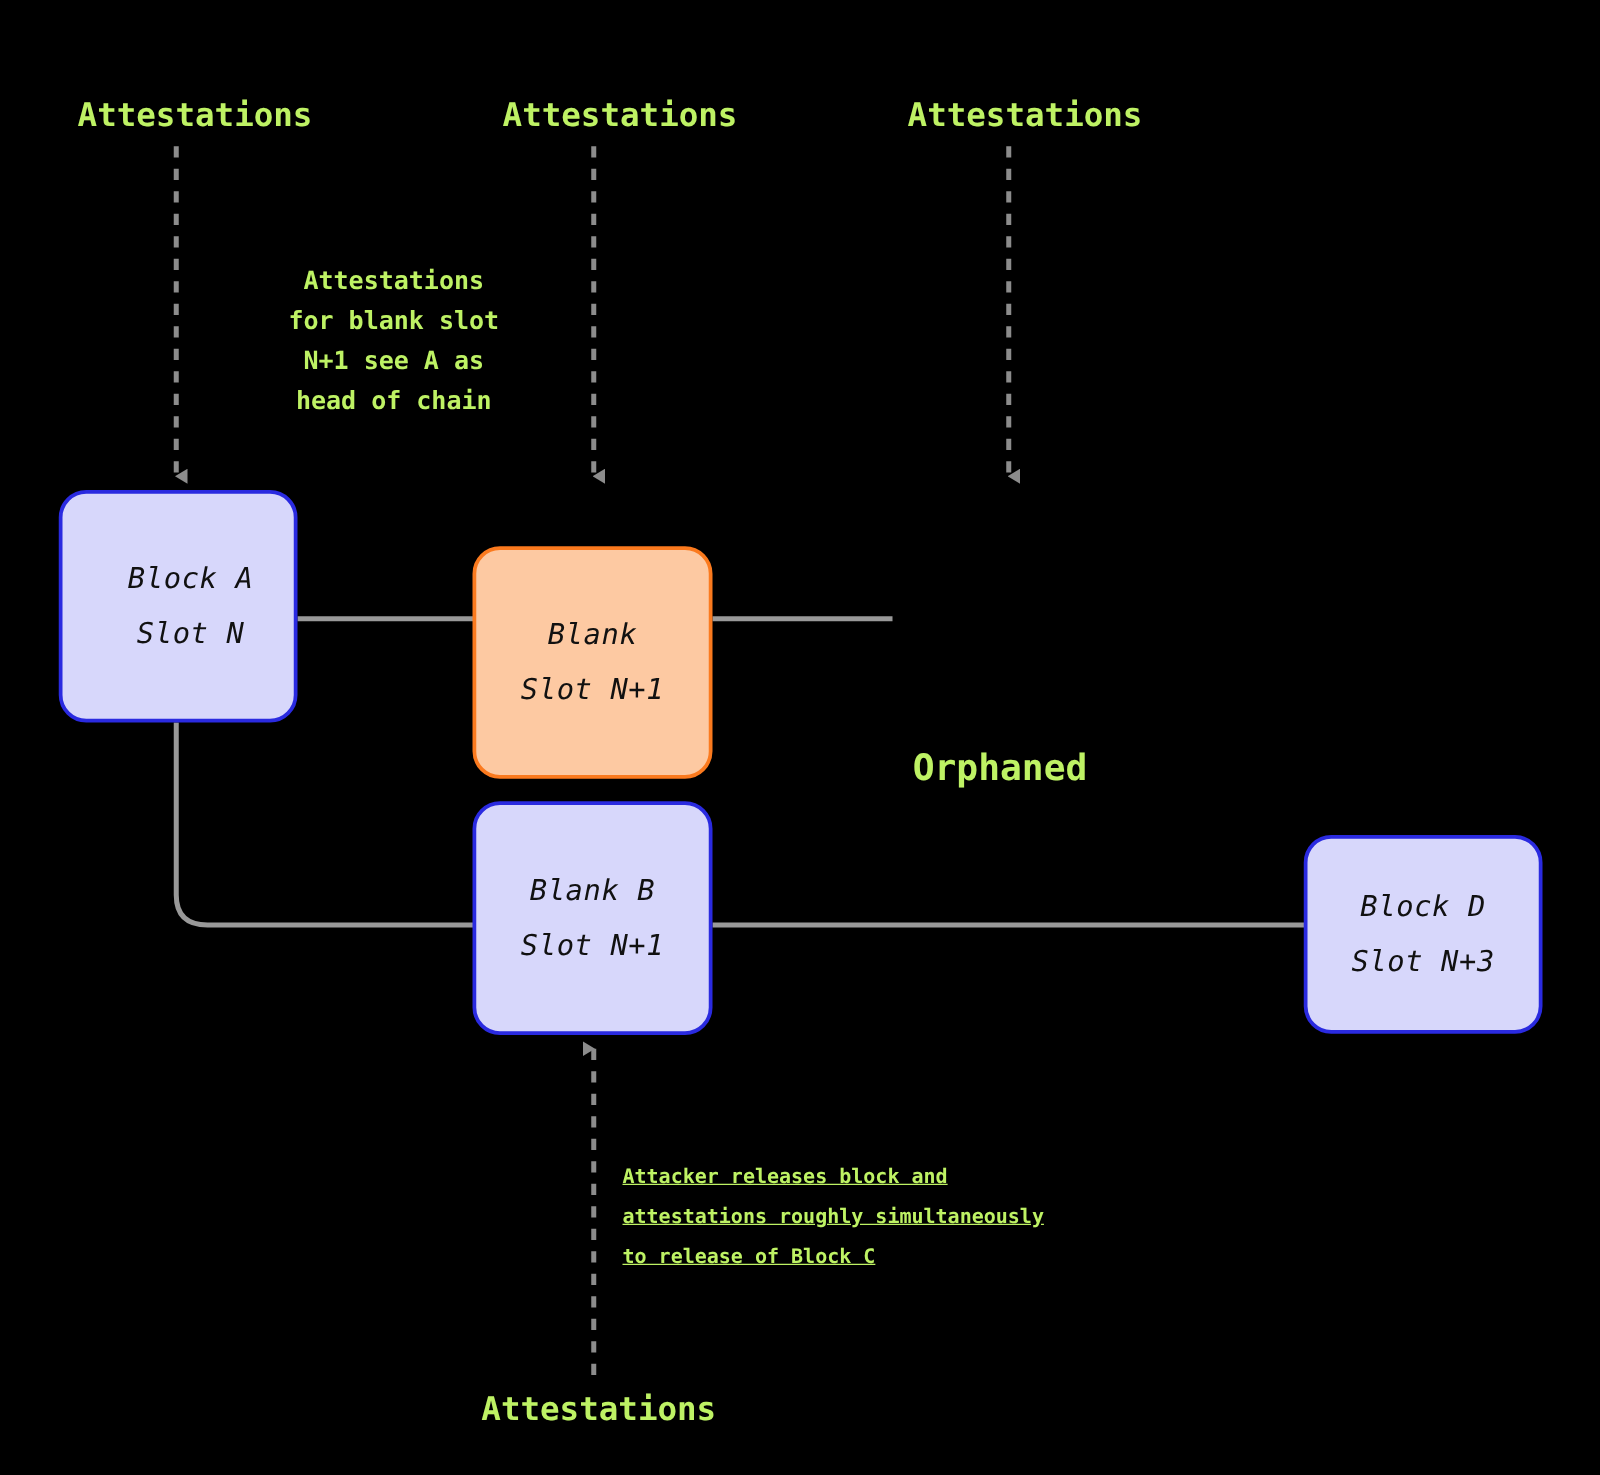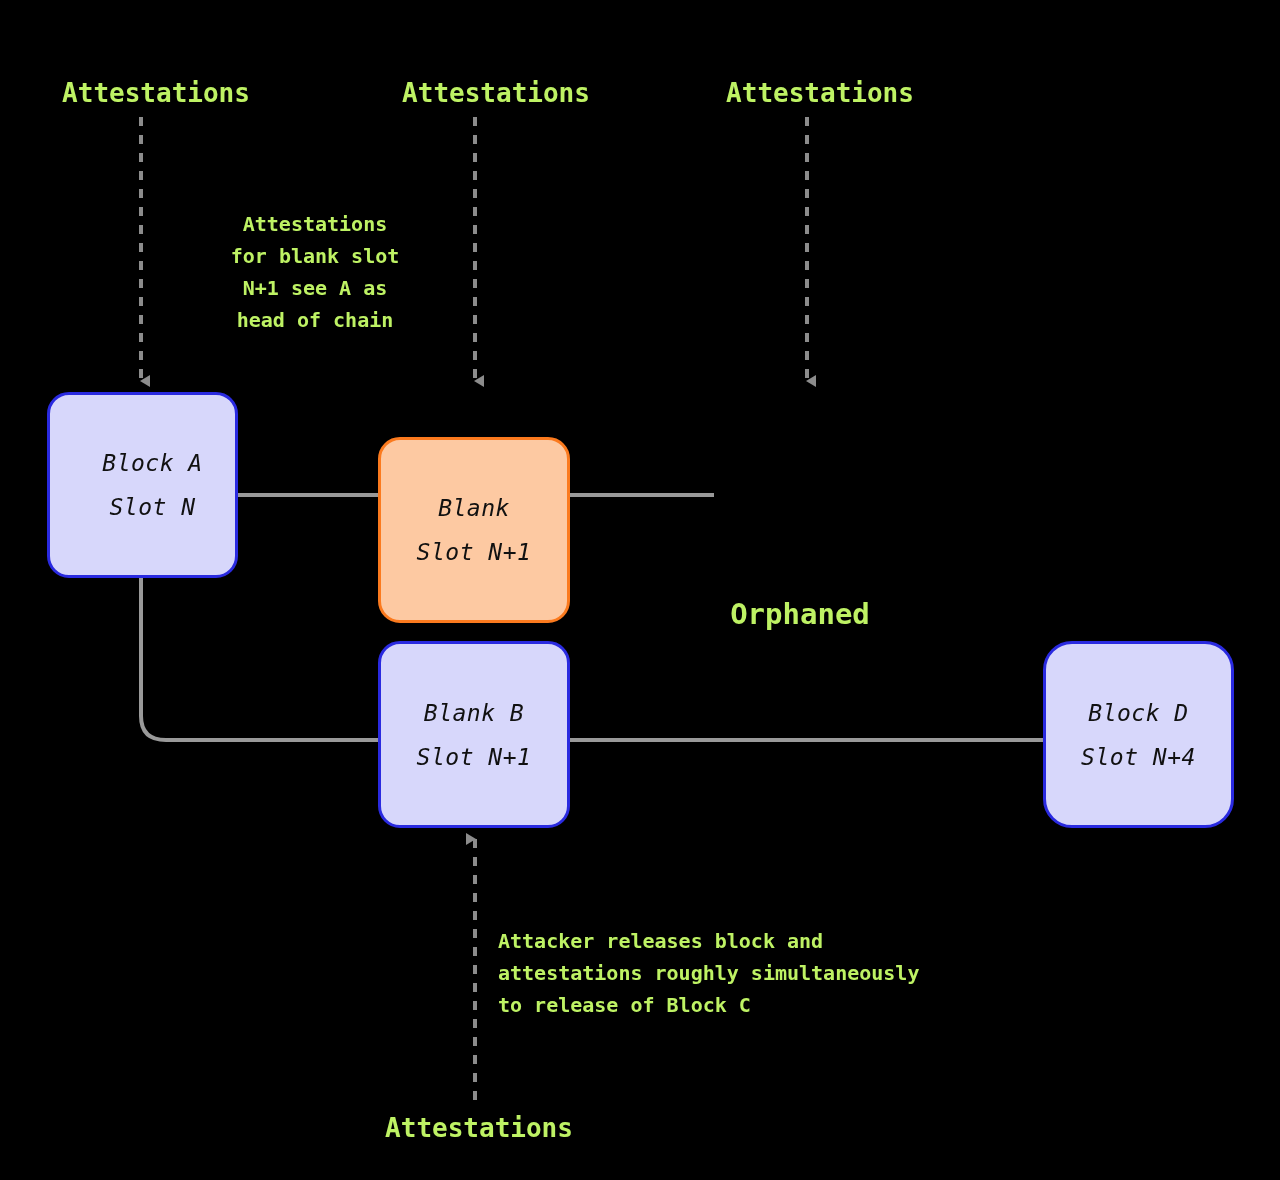--- a/index.html
+++ b/index.html
@@ -60,24 +60,25 @@
     transform: translateX(-50%);
   }
   .label.small-note {
     font-size: 20px;
     line-height: 32px;
     text-align: center;
     transform: translateX(-50%);
     white-space: pre-line;
   }
   .label.note-left {
-    font-size: 20px;
+    font-size: 16px;
     line-height: 32px;
     text-align: left;
     white-space: pre-line;
+    text-decoration: underline;
   }
   .label.status {
     font-size: 29px;
     transform: translateX(-50%);
   }
 </style>
 </head>
 <body>
 
 <div id="canvas">
@@ -128,23 +129,23 @@
     <span class="block-line">Blank</span>
     <span class="block-line">Slot N+1</span>
   </div>
 
 
   <div class="block canonical" style="left:378px; top:641px; width:192px; height:187px;">
     <span class="block-line">Blank B</span>
     <span class="block-line">Slot N+1</span>
   </div>
 
-  <div class="block canonical" style="left:1043px; top:641px; width:191px; height:187px;border-radius:29px;">
+  <div class="block canonical" style="left:1043px; top:668px; width:191px; height:159px;">
     <span class="block-line">Block D</span>
-    <span class="block-line">Slot N+4</span>
+    <span class="block-line">Slot N+3</span>
   </div>
 
   <div class="label heading" style="left:156px; top:78px;">Attestations</div>
 
   <div class="label heading" style="left:496px; top:78px;">Attestations</div>
 
   <div class="label heading" style="left:820px; top:78px;">Attestations</div>
 
   <div class="label heading" style="left:479px; top:1113px;">Attestations</div>
 

